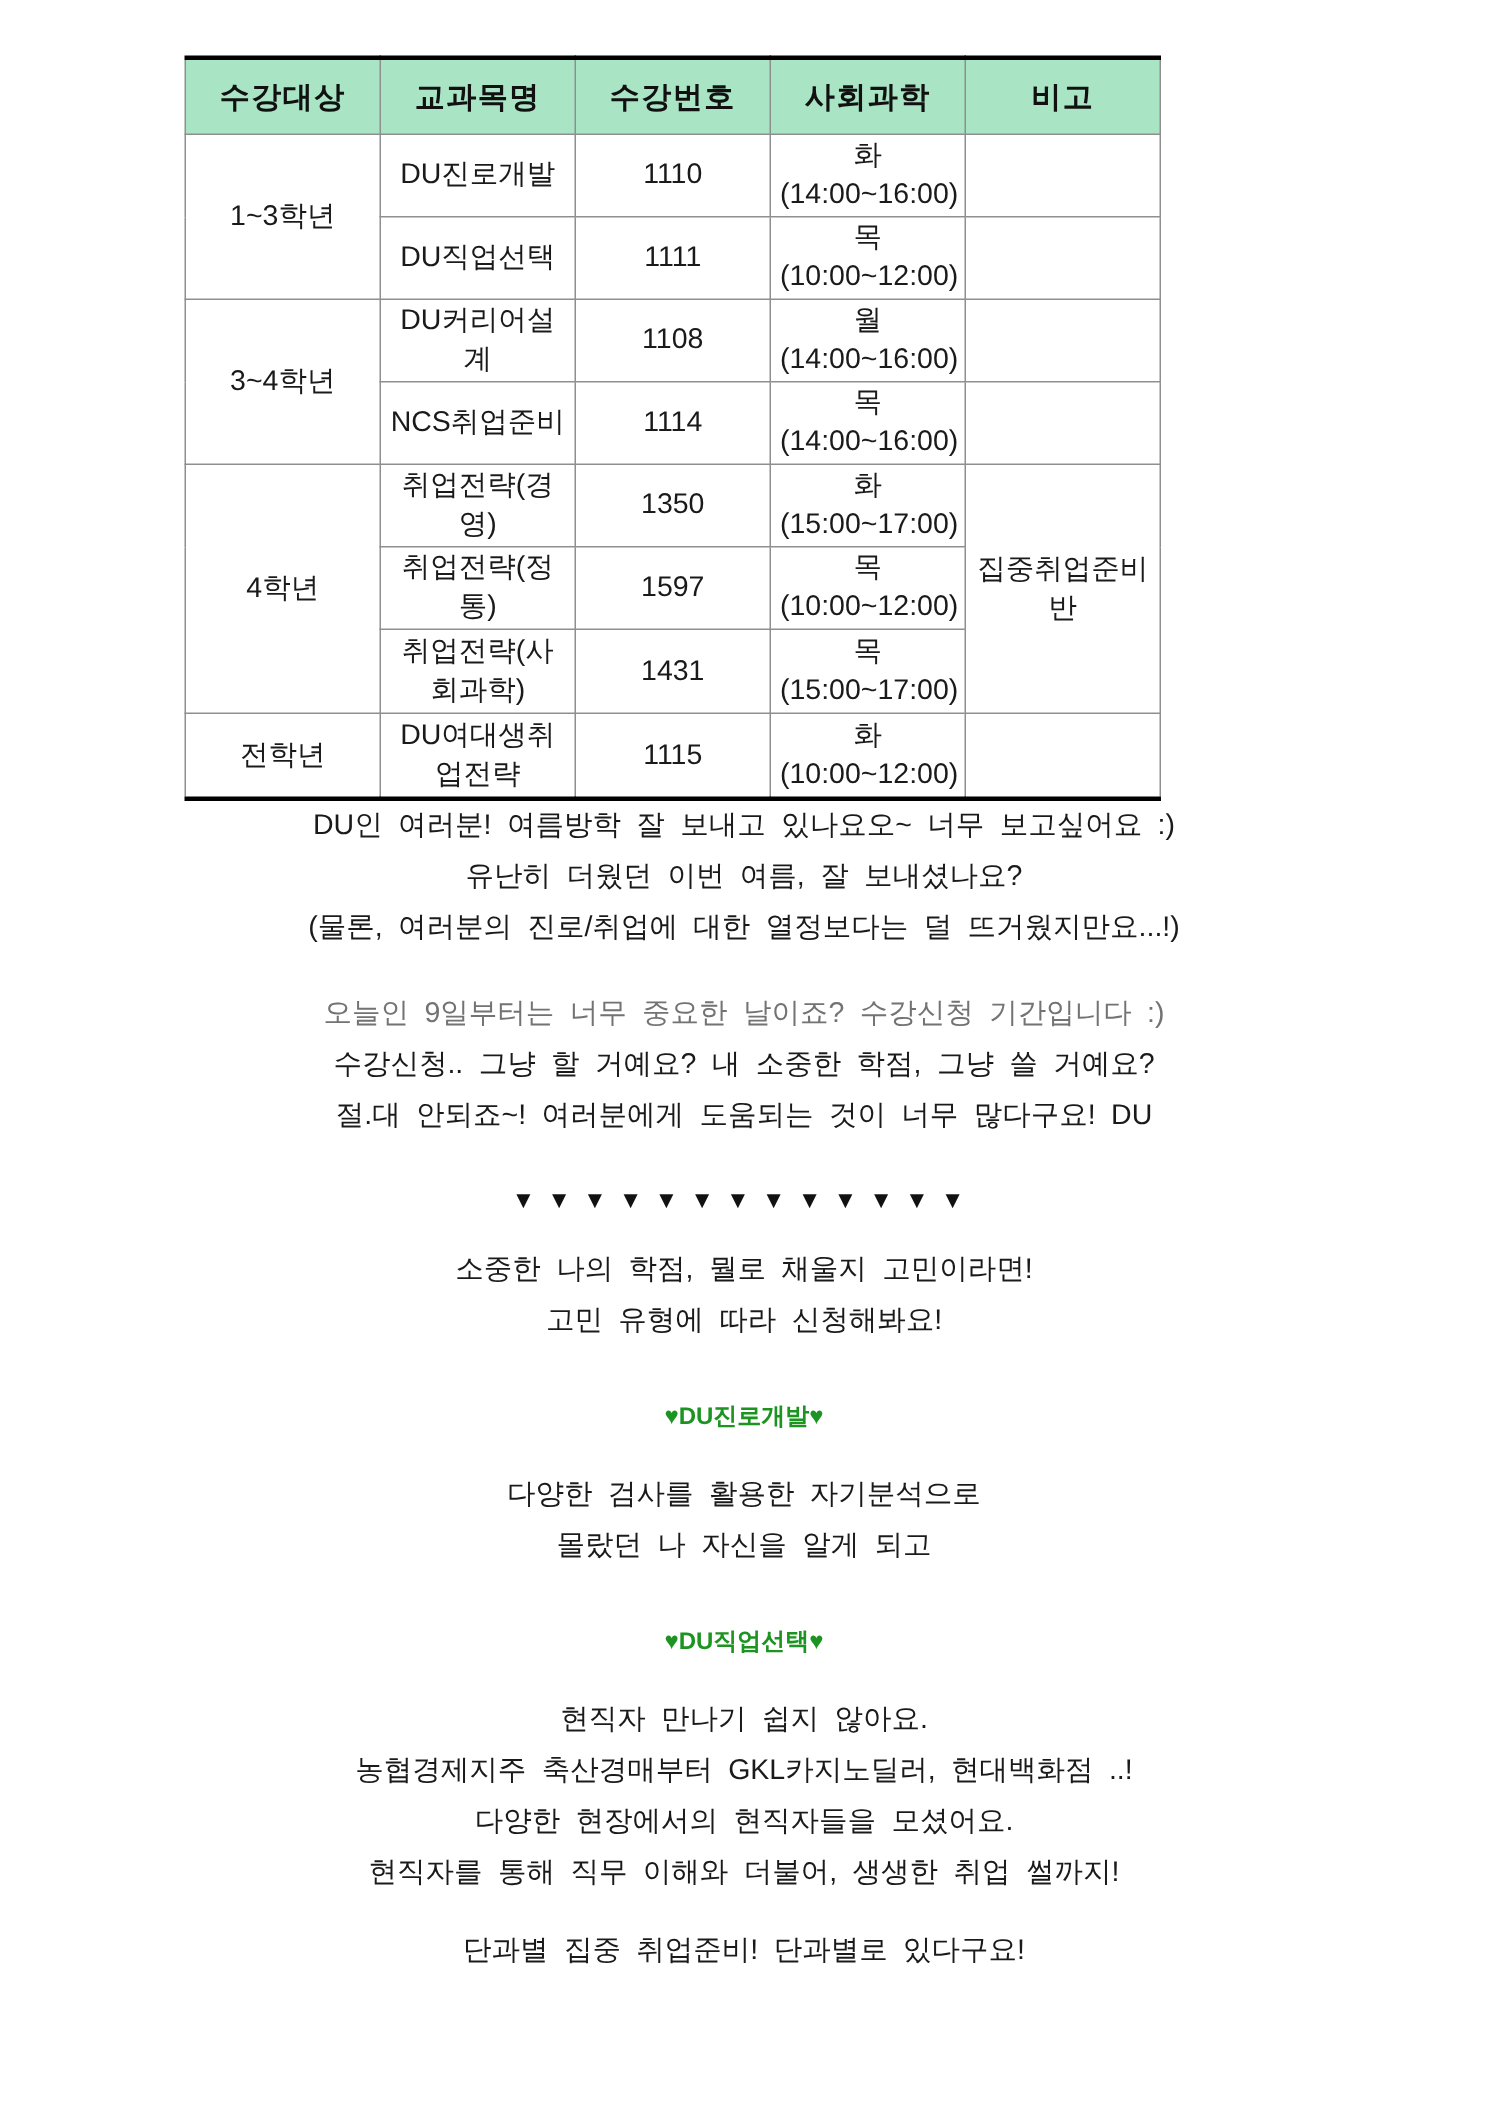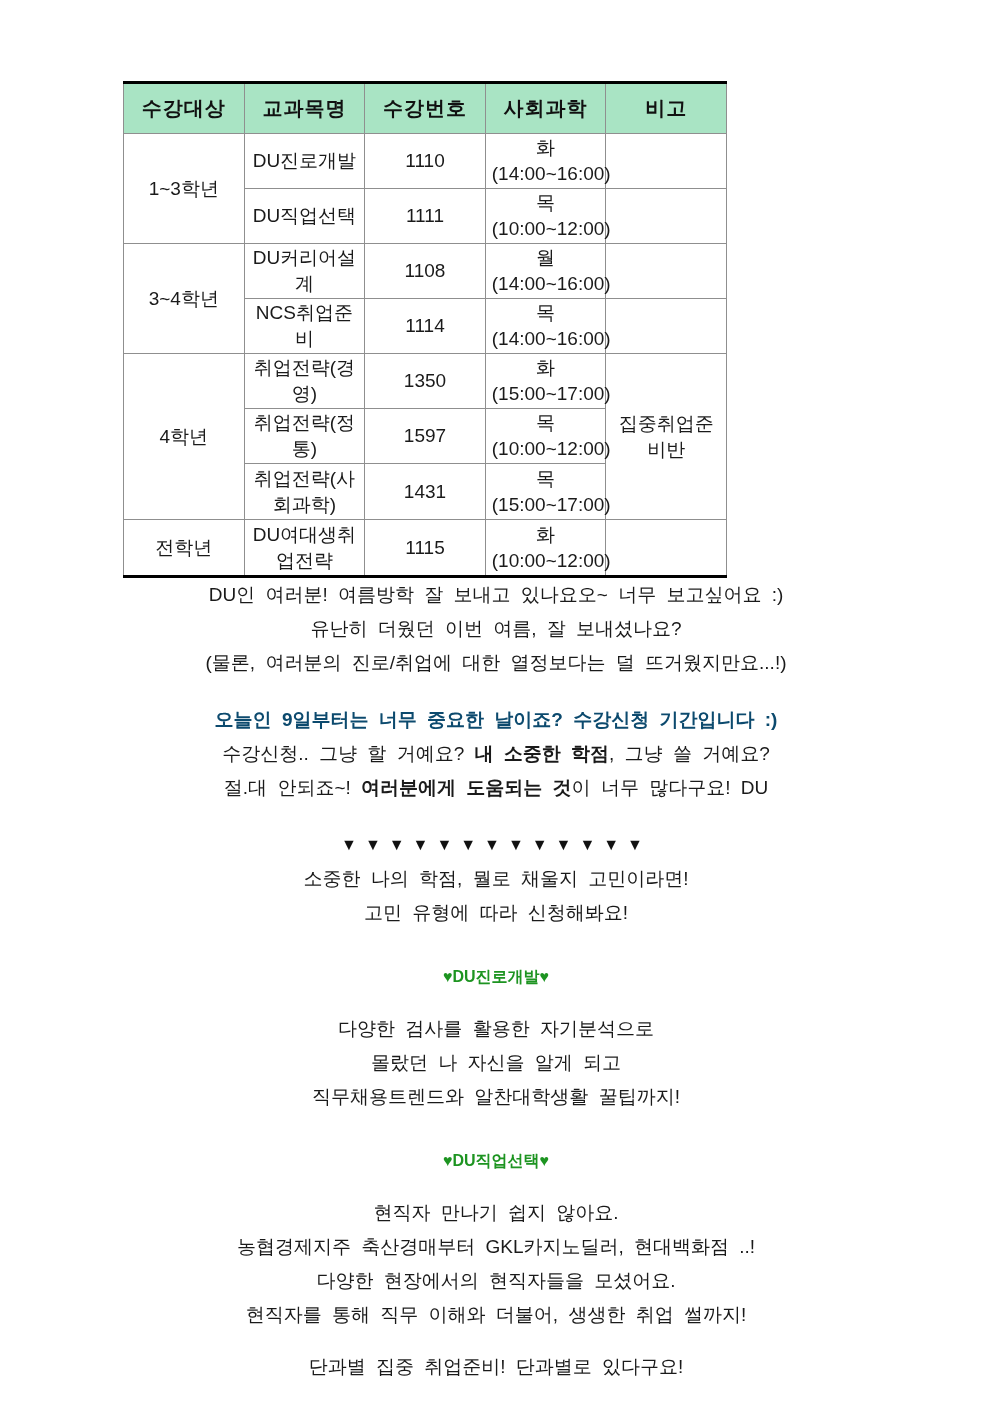--- a/index.html
+++ b/index.html
@@ -7,22 +7,22 @@
     width:992px;height:1403px;
     background:#ffffff;
     font-family:"Liberation Sans","DejaVu Sans",sans-serif;
     color:#1a1a1a;
     overflow:hidden;
   }
   .doc{width:992px;height:1403px;position:relative;}
 
   
   table.sched{
-    margin:81px 0 0 123px;
-    width:604px;
+    margin:37px 0 0 123px;
+    width:651px;
     border-collapse:collapse;
     table-layout:fixed;
     border-top:3px solid #000000;
     border-bottom:3px solid #000000;
     font-size:19px;
   }
   table.sched th{
     background:#a9e4c4;
     height:47px;
     font-weight:bold;
@@ -44,30 +44,30 @@
   
   .content{
     text-align:center;
     font-size:19px;
     line-height:34px;
     word-spacing:5px;
     color:#1a1a1a;
   }
   .intro{}
   .notice{margin-top:23px;}
-  .headline{color:#0c4a6e;font-weight:bold;}
-  .b{font-weight:bold;}
+  .headline{color:#737373;font-weight:normal;}
+  .b{font-weight:normal;}
   .divider{
     margin-top:25px;
     letter-spacing:8px;
     font-size:16px;
     line-height:30px;
     color:#111;
   }
-  .prompt{margin-top:2px;}
+  .prompt{margin-top:14px;}
   .section-title{
     margin-top:30px;
     font-weight:bold;
     font-size:16px;
     line-height:34px;
     color:#1d9421;
     word-spacing:2px;
   }
   .section-lines{margin-top:18px;}
 </style>
@@ -158,21 +158,20 @@
 
   <div class="content prompt">
     <div>소중한 나의 학점, 뭘로 채울지 고민이라면!</div>
     <div>고민 유형에 따라 신청해봐요!</div>
   </div>
 
   <div class="content section-title">♥DU진로개발♥</div>
   <div class="content section-lines">
     <div>다양한 검사를 활용한 자기분석으로</div>
     <div>몰랐던 나 자신을 알게 되고</div>
-    <div>직무채용트렌드와 알찬대학생활 꿀팁까지!</div>
   </div>
 
   <div class="content section-title">♥DU직업선택♥</div>
   <div class="content section-lines">
     <div>현직자 만나기 쉽지 않아요.</div>
     <div>농협경제지주 축산경매부터 GKL카지노딜러, 현대백화점 ..!</div>
     <div>다양한 현장에서의 현직자들을 모셨어요.</div>
     <div>현직자를 통해 직무 이해와 더불어, 생생한 취업 썰까지!</div>
   </div>
 

